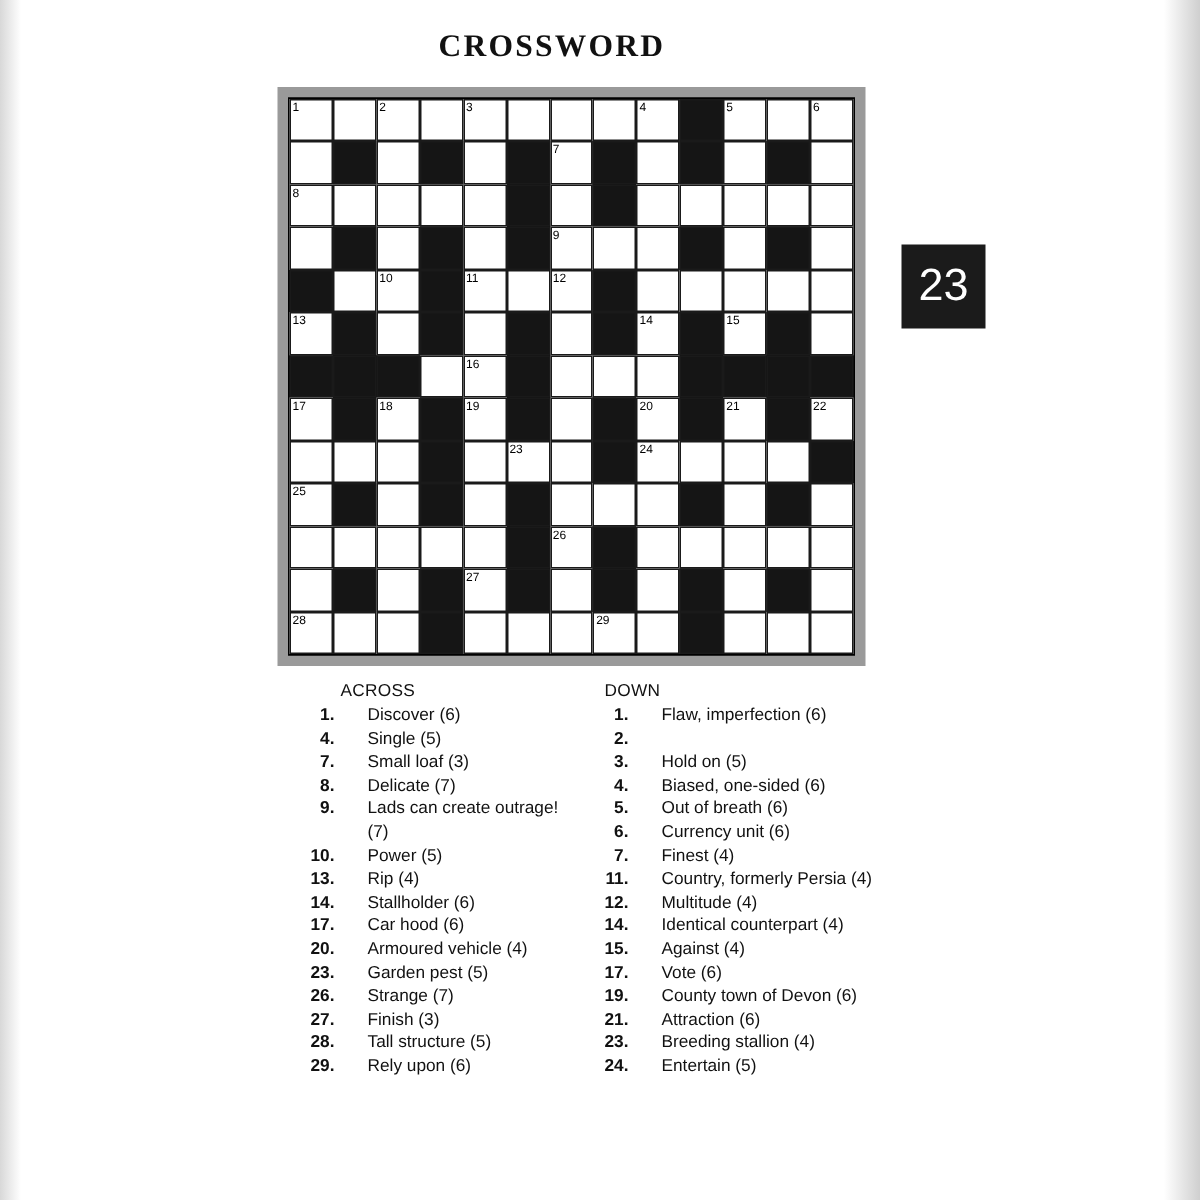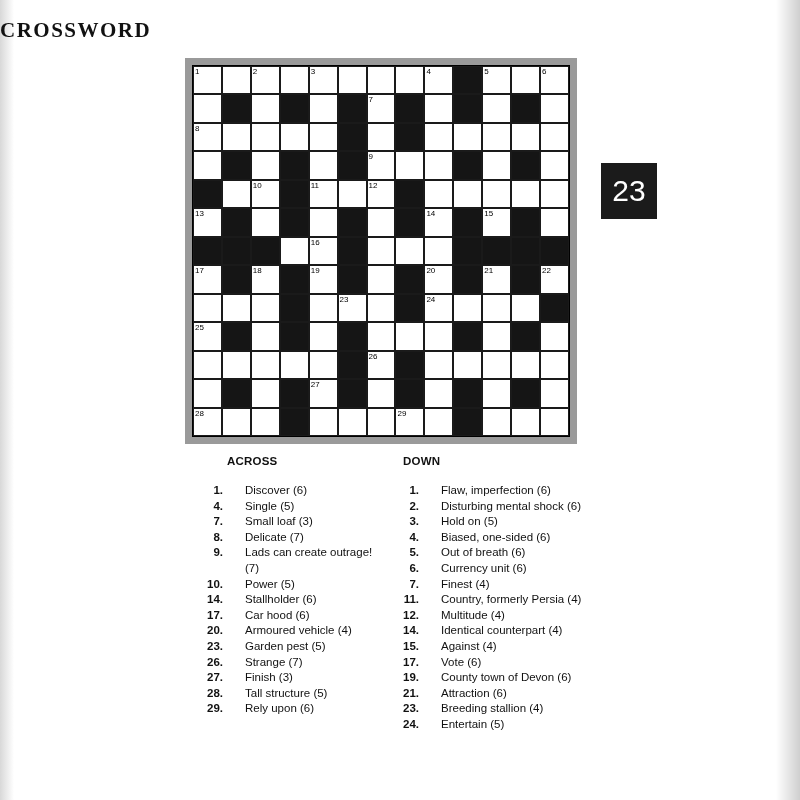--- a/index.html
+++ b/index.html
@@ -26,20 +26,21 @@
     right: 0; top: 0;
     width: 24px; height: 800px;
     background: linear-gradient(to left, #cfcfcf, #ffffff);
   }
 
   .title {
     position: absolute;
     top: 18px;
     left: 0;
     width: 736px;
+    text-align: center;
     font-family: "Liberation Serif", serif;
     font-weight: bold;
     font-size: 21px;
     letter-spacing: 1.5px;
     color: #111;
   }
 
   
   .puzzle-number {
     position: absolute;
@@ -108,24 +109,24 @@
     color: #111;
   }
   .clue-cols {
     display: flex;
     gap: 14px;
   }
   .clue-col {
     width: 200px;
   }
   .clue-head {
-    font-weight: bold;
+    font-weight: normal;
     font-size: 11.5px;
     letter-spacing: .2px;
-    margin-bottom: 16px;
+    margin-bottom: 3px;
     padding-left: 42px;
   }
   .clue-col.down .clue-head {
     padding-left: 4px;
   }
   .clue {
     display: flex;
     line-height: 15.6px;
   }
   .clue .n {
@@ -408,20 +409,24 @@
           </div>
           <div class="clue">
             <span class="n">9.</span>
             <span class="t">Lads can create outrage! (7)</span>
           </div>
           <div class="clue">
             <span class="n">10.</span>
             <span class="t">Power (5)</span>
           </div>
           <div class="clue">
+            <span class="n">13.</span>
+            <span class="t">Rip (4)</span>
+          </div>
+          <div class="clue">
             <span class="n">14.</span>
             <span class="t">Stallholder (6)</span>
           </div>
           <div class="clue">
             <span class="n">17.</span>
             <span class="t">Car hood (6)</span>
           </div>
           <div class="clue">
             <span class="n">20.</span>
             <span class="t">Armoured vehicle (4)</span>
@@ -450,21 +455,20 @@
     </div>
     <div class="clue-col down">
       <div class="clue-head">DOWN</div>
       <div id="down-list">
           <div class="clue">
             <span class="n">1.</span>
             <span class="t">Flaw, imperfection (6)</span>
           </div>
           <div class="clue">
             <span class="n">2.</span>
-            <span class="t">Disturbing mental shock (6)</span>
           </div>
           <div class="clue">
             <span class="n">3.</span>
             <span class="t">Hold on (5)</span>
           </div>
           <div class="clue">
             <span class="n">4.</span>
             <span class="t">Biased, one-sided (6)</span>
           </div>
           <div class="clue">

